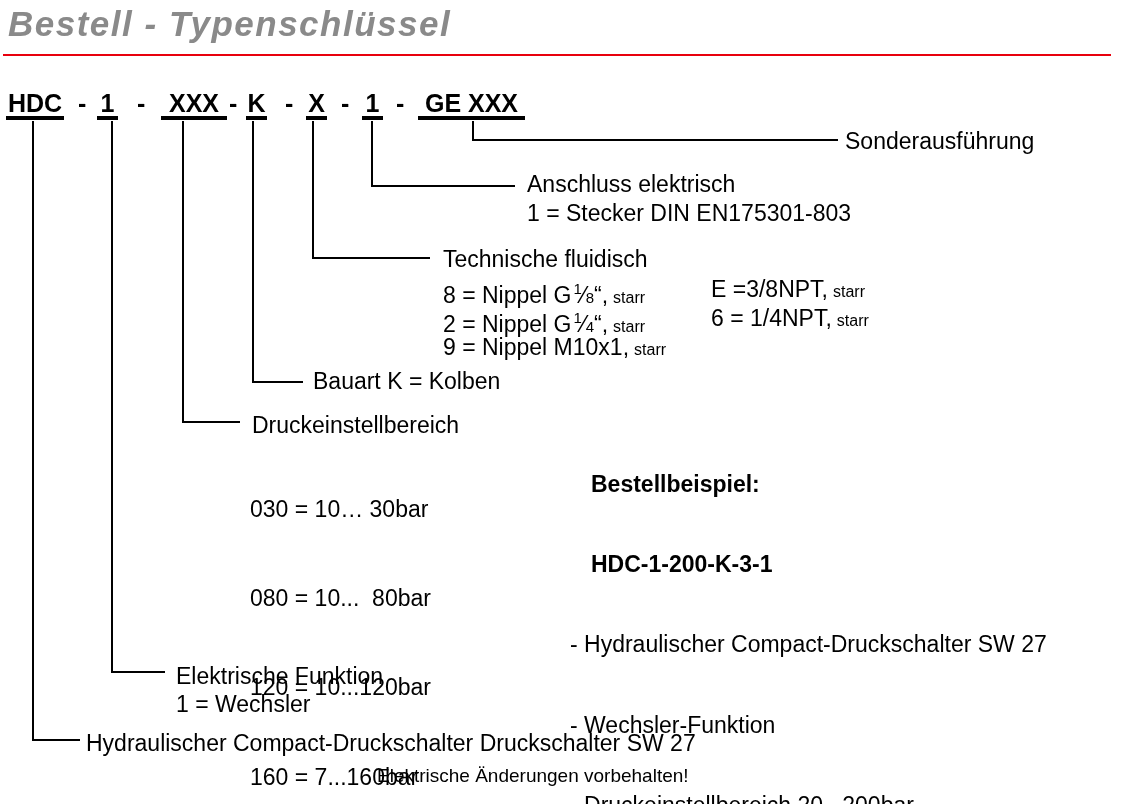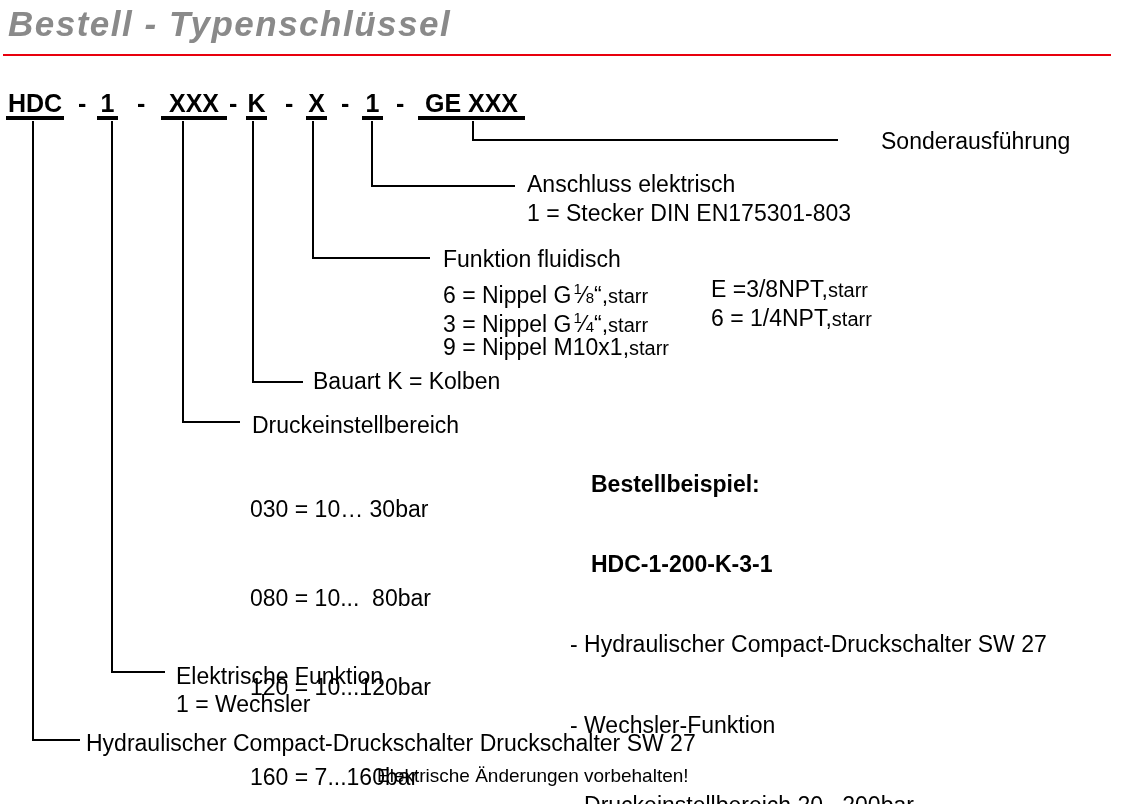--- a/index.html
+++ b/index.html
@@ -7,21 +7,21 @@
         font-family:"Liberation Sans",sans-serif;color:#000;overflow:hidden;}
   .abs{position:absolute;}
   .title{font-size:35px;font-weight:bold;font-style:italic;color:#8a8a8a;letter-spacing:1.5px;white-space:pre;}
   .rule{height:2px;background:#e8000d;}
   .keyseg{font-size:25px;font-weight:bold;height:26px;line-height:26px;text-align:center;
           border-bottom:4px solid #000;white-space:pre;}
   .keydash{font-size:25px;font-weight:bold;height:26px;line-height:26px;}
   .vline{width:2px;background:#000;}
   .hline{height:2px;background:#000;}
   .lbl{font-size:23px;line-height:26px;white-space:pre;}
-  .small{font-size:20px;}
+  .small{font-size:16px;margin-left:5px;}
   sup.num{font-size:15px;vertical-align:9px;margin-left:2px;}
   span.den{font-size:15px;}
   span.fs{font-size:23px;}
   .bold{font-weight:bold;margin-left:26px;}
   .bsp{font-size:23px;line-height:26.8px;white-space:pre;}
   .druck{font-size:23px;line-height:29.8px;white-space:pre;}
   .footer{font-size:19px;white-space:pre;}
 </style>
 </head>
 <body>
@@ -54,28 +54,28 @@
   <div class="abs vline" style="left:472px;top:121px;height:20px;"></div>
 
   <div class="abs hline" style="left:472px;top:139px;width:366px;"></div>
   <div class="abs hline" style="left:371px;top:185px;width:144px;"></div>
   <div class="abs hline" style="left:312px;top:257px;width:118px;"></div>
   <div class="abs hline" style="left:252px;top:381px;width:51px;"></div>
   <div class="abs hline" style="left:182px;top:421px;width:58px;"></div>
   <div class="abs hline" style="left:111px;top:671px;width:54px;"></div>
   <div class="abs hline" style="left:32px;top:739px;width:48px;"></div>
 
-  <div class="abs lbl" style="left:845px;top:128px;margin-left:36px;">Sonderausführung</div>
+  <div class="abs lbl" style="left:845px;top:128px;">Sonderausführung</div>
 
   <div class="abs lbl" style="left:527px;top:171px;text-align:center;">Anschluss elektrisch</div>
   <div class="abs lbl" style="left:527px;top:200px;">1 = Stecker DIN EN175301-803</div>
 
-  <div class="abs lbl" style="left:443px;top:246px;">Funktion fluidisch</div>
-  <div class="abs lbl" style="left:443px;top:276px;"><span>6 = Nippel G</span><sup class="num">1</sup><span class="fs">⁄</span><span class="den">8</span><span>“,</span><span class="small">starr</span></div>
-  <div class="abs lbl" style="left:443px;top:305px;"><span>3 = Nippel G</span><sup class="num">1</sup><span class="fs">⁄</span><span class="den">4</span><span>“,</span><span class="small">starr</span></div>
+  <div class="abs lbl" style="left:443px;top:246px;">Technische fluidisch</div>
+  <div class="abs lbl" style="left:443px;top:276px;"><span>8 = Nippel G</span><sup class="num">1</sup><span class="fs">⁄</span><span class="den">8</span><span>“,</span><span class="small">starr</span></div>
+  <div class="abs lbl" style="left:443px;top:305px;"><span>2 = Nippel G</span><sup class="num">1</sup><span class="fs">⁄</span><span class="den">4</span><span>“,</span><span class="small">starr</span></div>
   <div class="abs lbl" style="left:443px;top:334px;"><span>9 = Nippel M10x1,</span><span class="small">starr</span></div>
   <div class="abs lbl" style="left:711px;top:276px;"><span>E =3/8NPT,</span><span class="small">starr</span></div>
   <div class="abs lbl" style="left:711px;top:305px;"><span>6 = 1/4NPT,</span><span class="small">starr</span></div>
 
   <div class="abs lbl" style="left:313px;top:368px;">Bauart K = Kolben</div>
 
   <div class="abs lbl" style="left:252px;top:412px;">Druckeinstellbereich</div>
   <div class="abs druck" style="left:250px;top:435px;">
     <div>030 = 10… 30bar</div>
     <div>080 = 10...  80bar</div>

